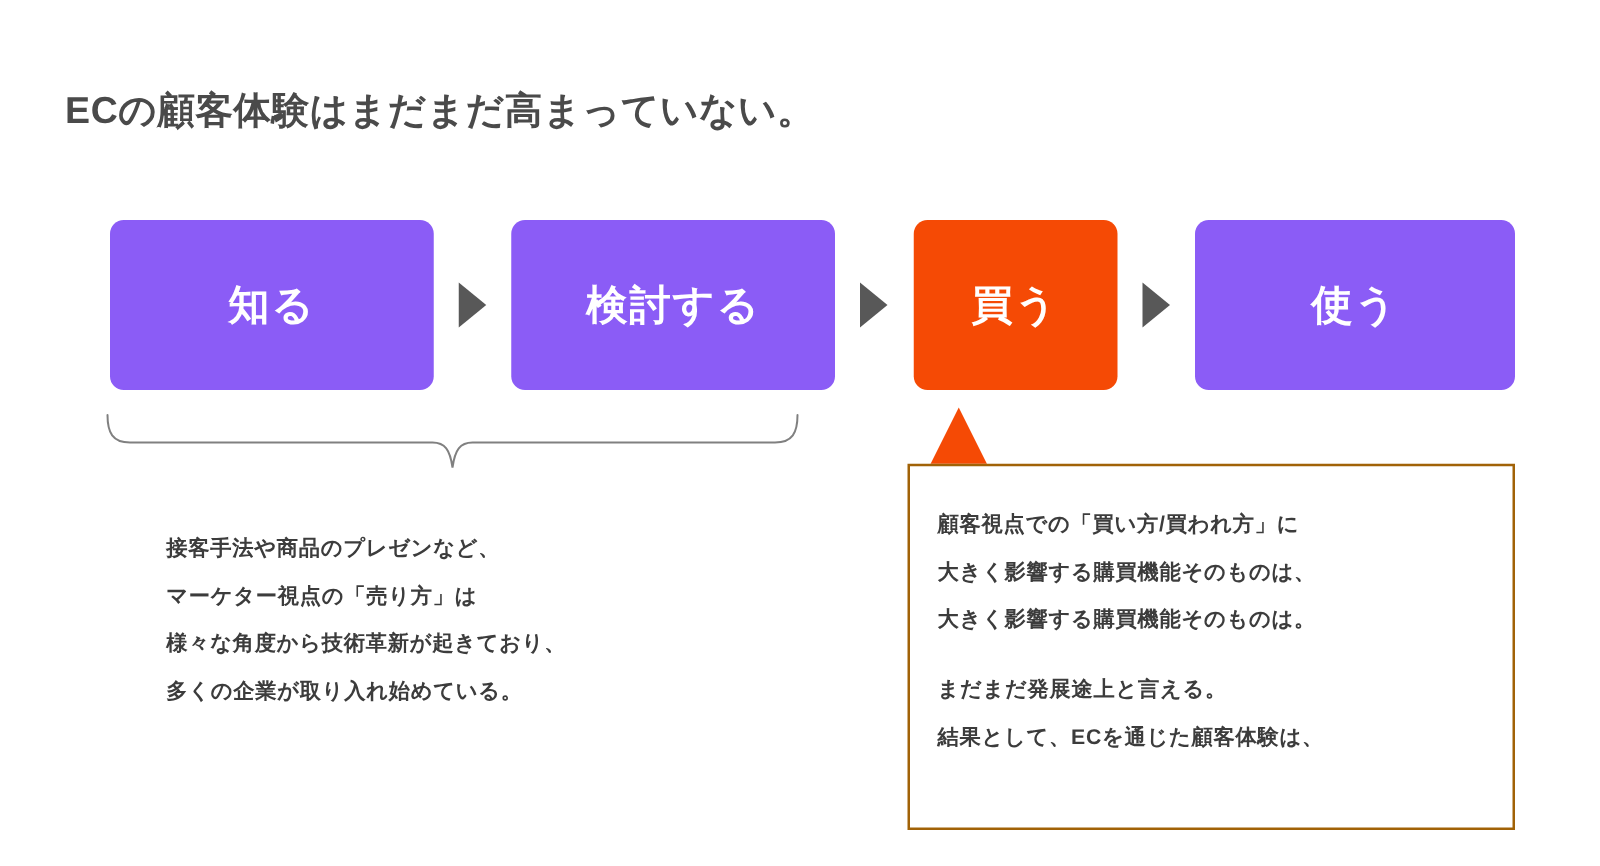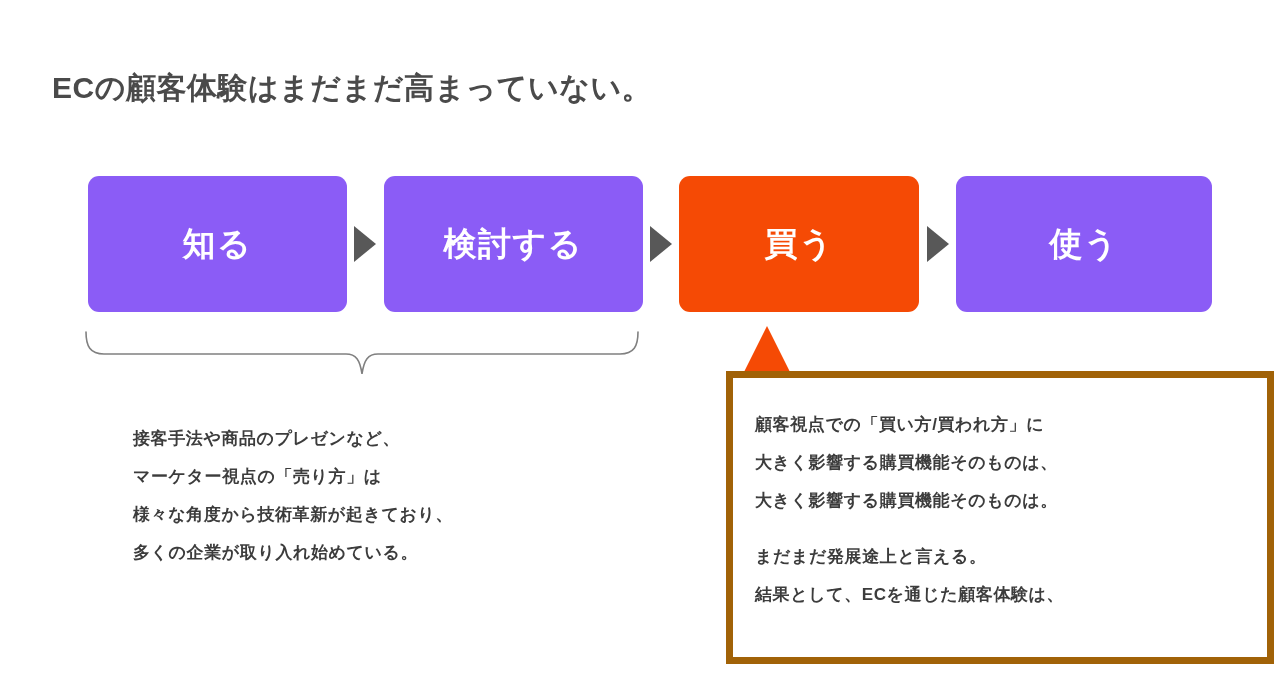--- a/index.html
+++ b/index.html
@@ -51,21 +51,21 @@
   .flow-step.gray   { background: #8b5cf6; }
   .flow-step.orange { background: #f54a05; }
   .flow-step .step-label {
     color: #ffffff;
     font-size: 33px;
     font-weight: bold;
     letter-spacing: 1.5px;
   }
   .flow-step.s0 { width: 259px; }
   .flow-step.s1 { width: 259px; }
-  .flow-step.s2 { width: 240px; }
+  .flow-step.s2 { width: 163px; }
   .flow-step.s3 { width: 256px; }
 
   .flow-arrow {
     flex: 1 1 auto;
     display: flex;
     align-items: center;
     justify-content: center;
   }
   .flow-arrow .tri {
     width: 0;
@@ -99,23 +99,23 @@
     color: #3c3c3c;
     letter-spacing: 0.6px;
     white-space: nowrap;
   }
 
   
   .callout {
     position: absolute;
     left: 726px;
     top: 371px;
-    width: 548px;
+    width: 486px;
     height: 293px;
-    border: 7px solid #a16207;
+    border: 2px solid #a16207;
     box-sizing: border-box;
     background: #ffffff;
   }
   .callout-pointer {
     position: absolute;
     left: 744px;
     top: 326px;
     width: 0;
     height: 0;
     border-left: 23px solid transparent;

